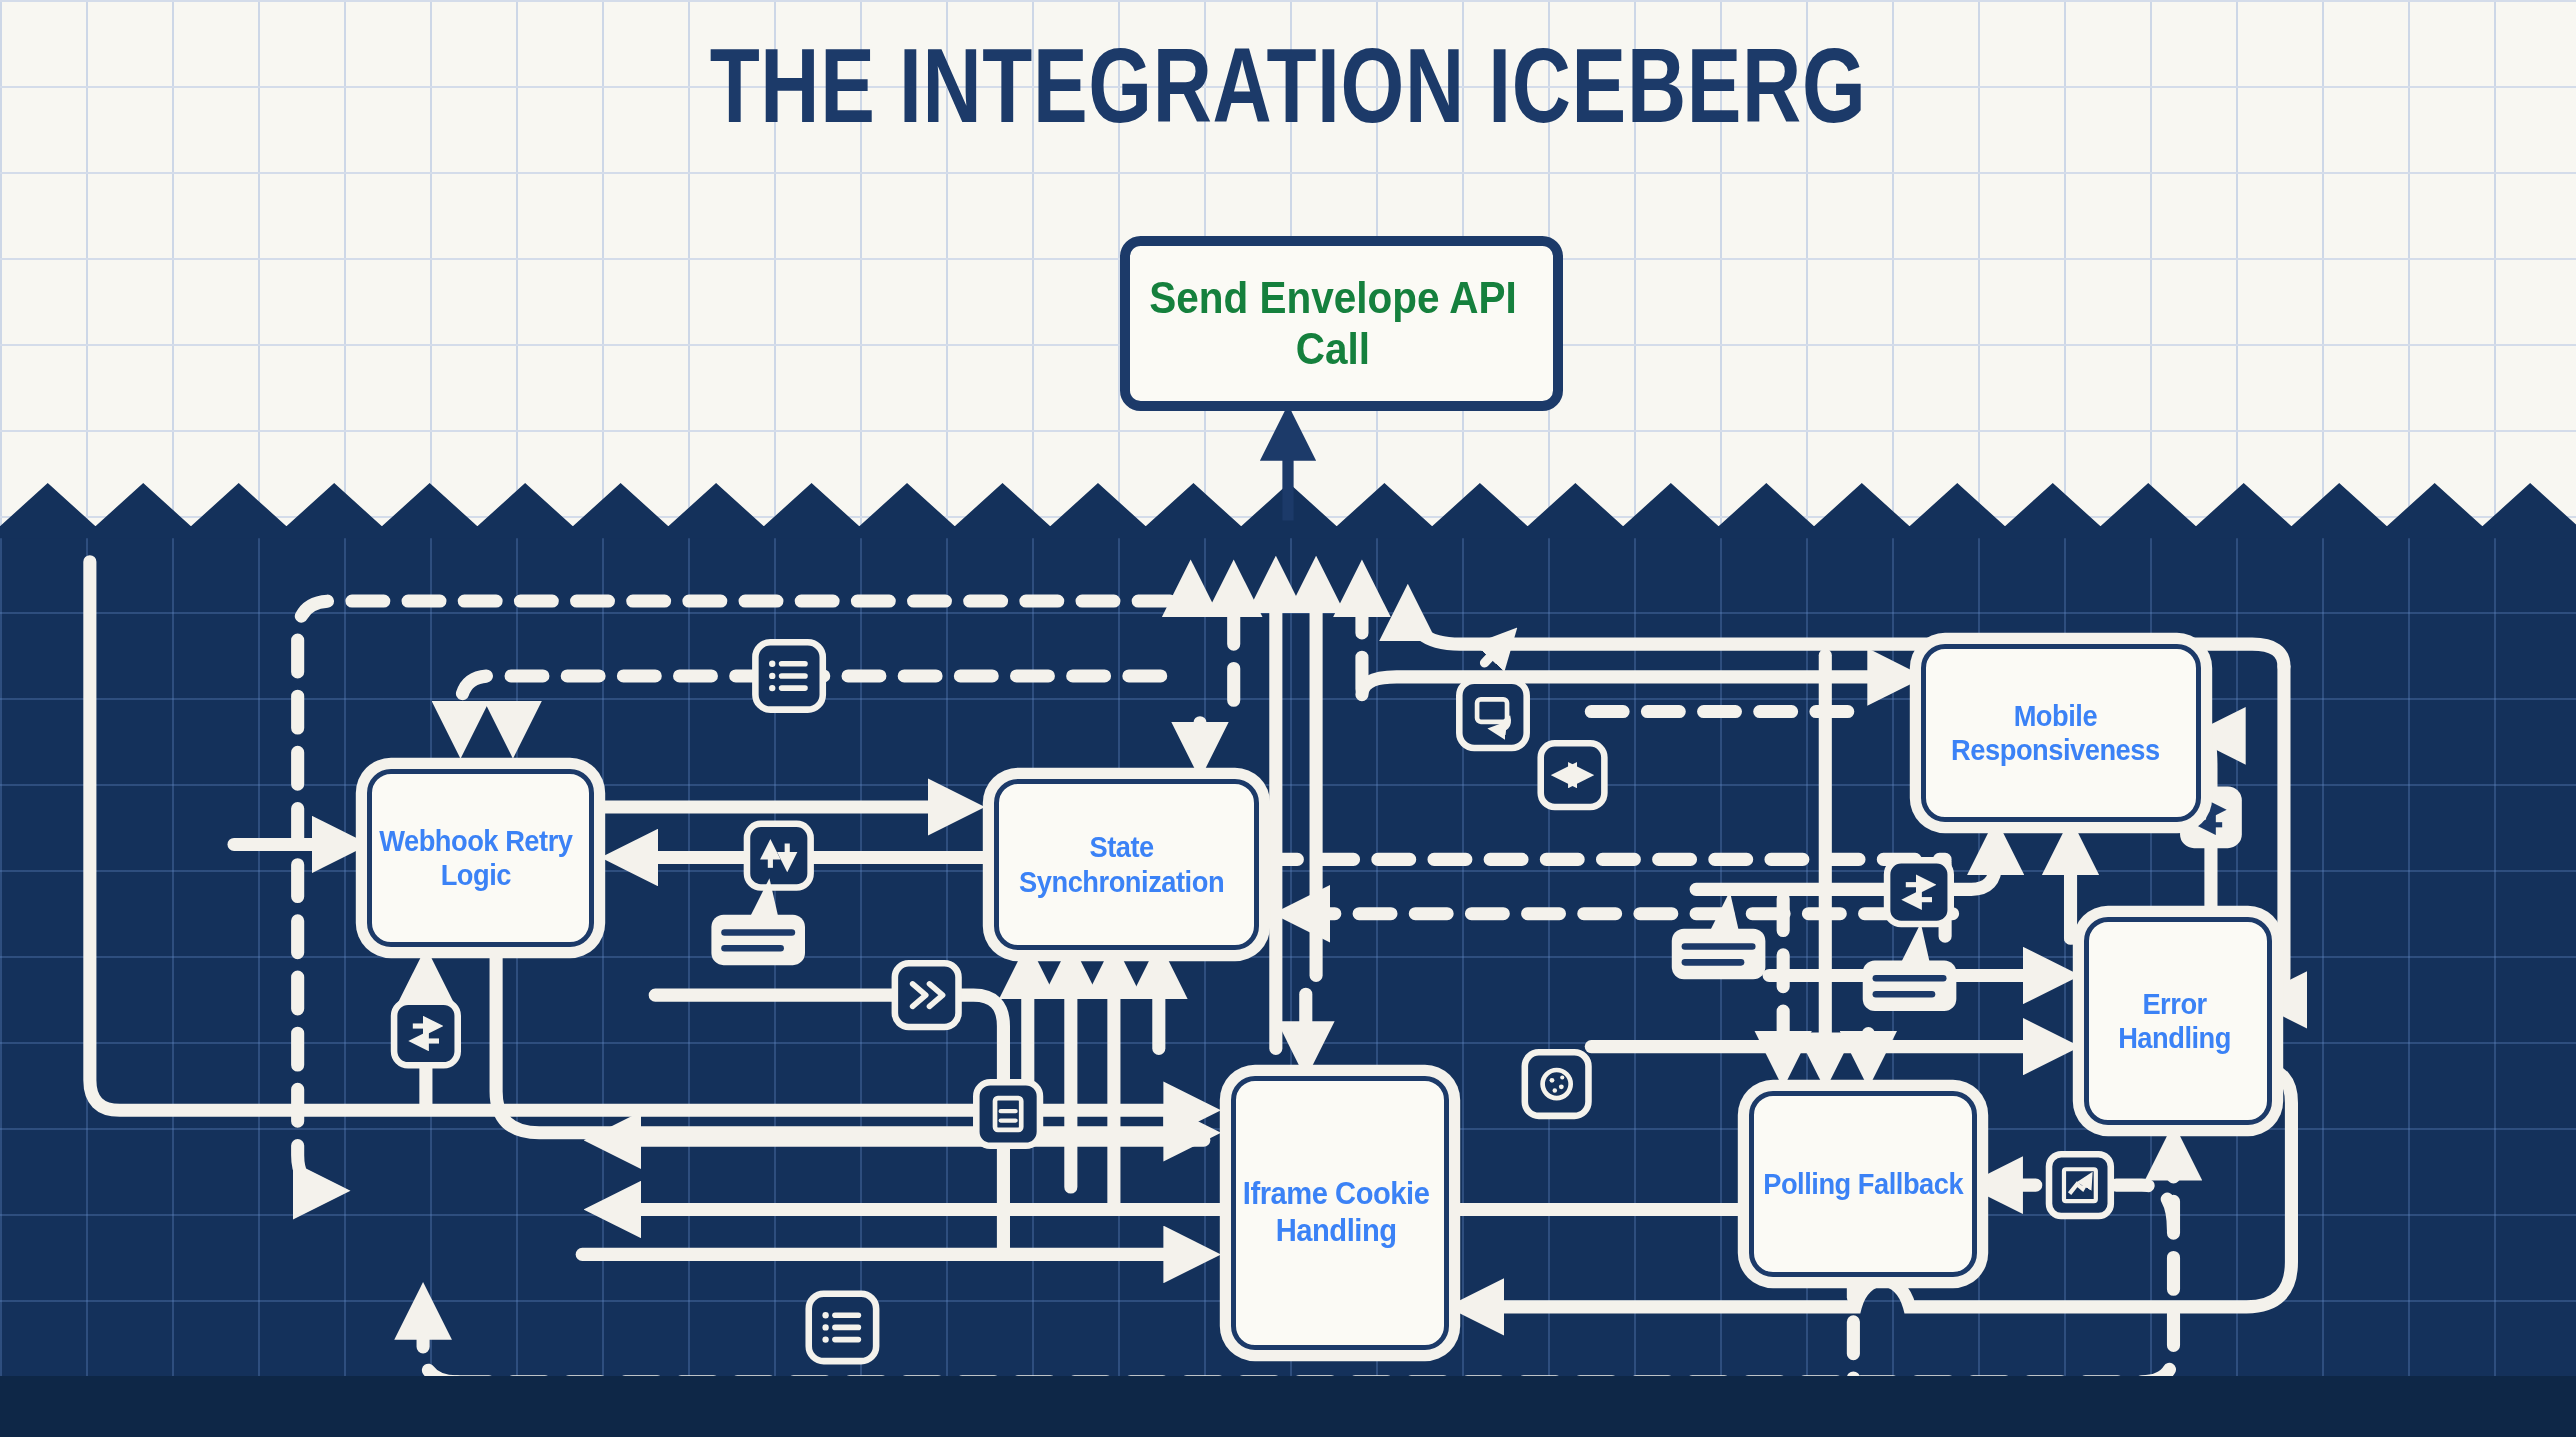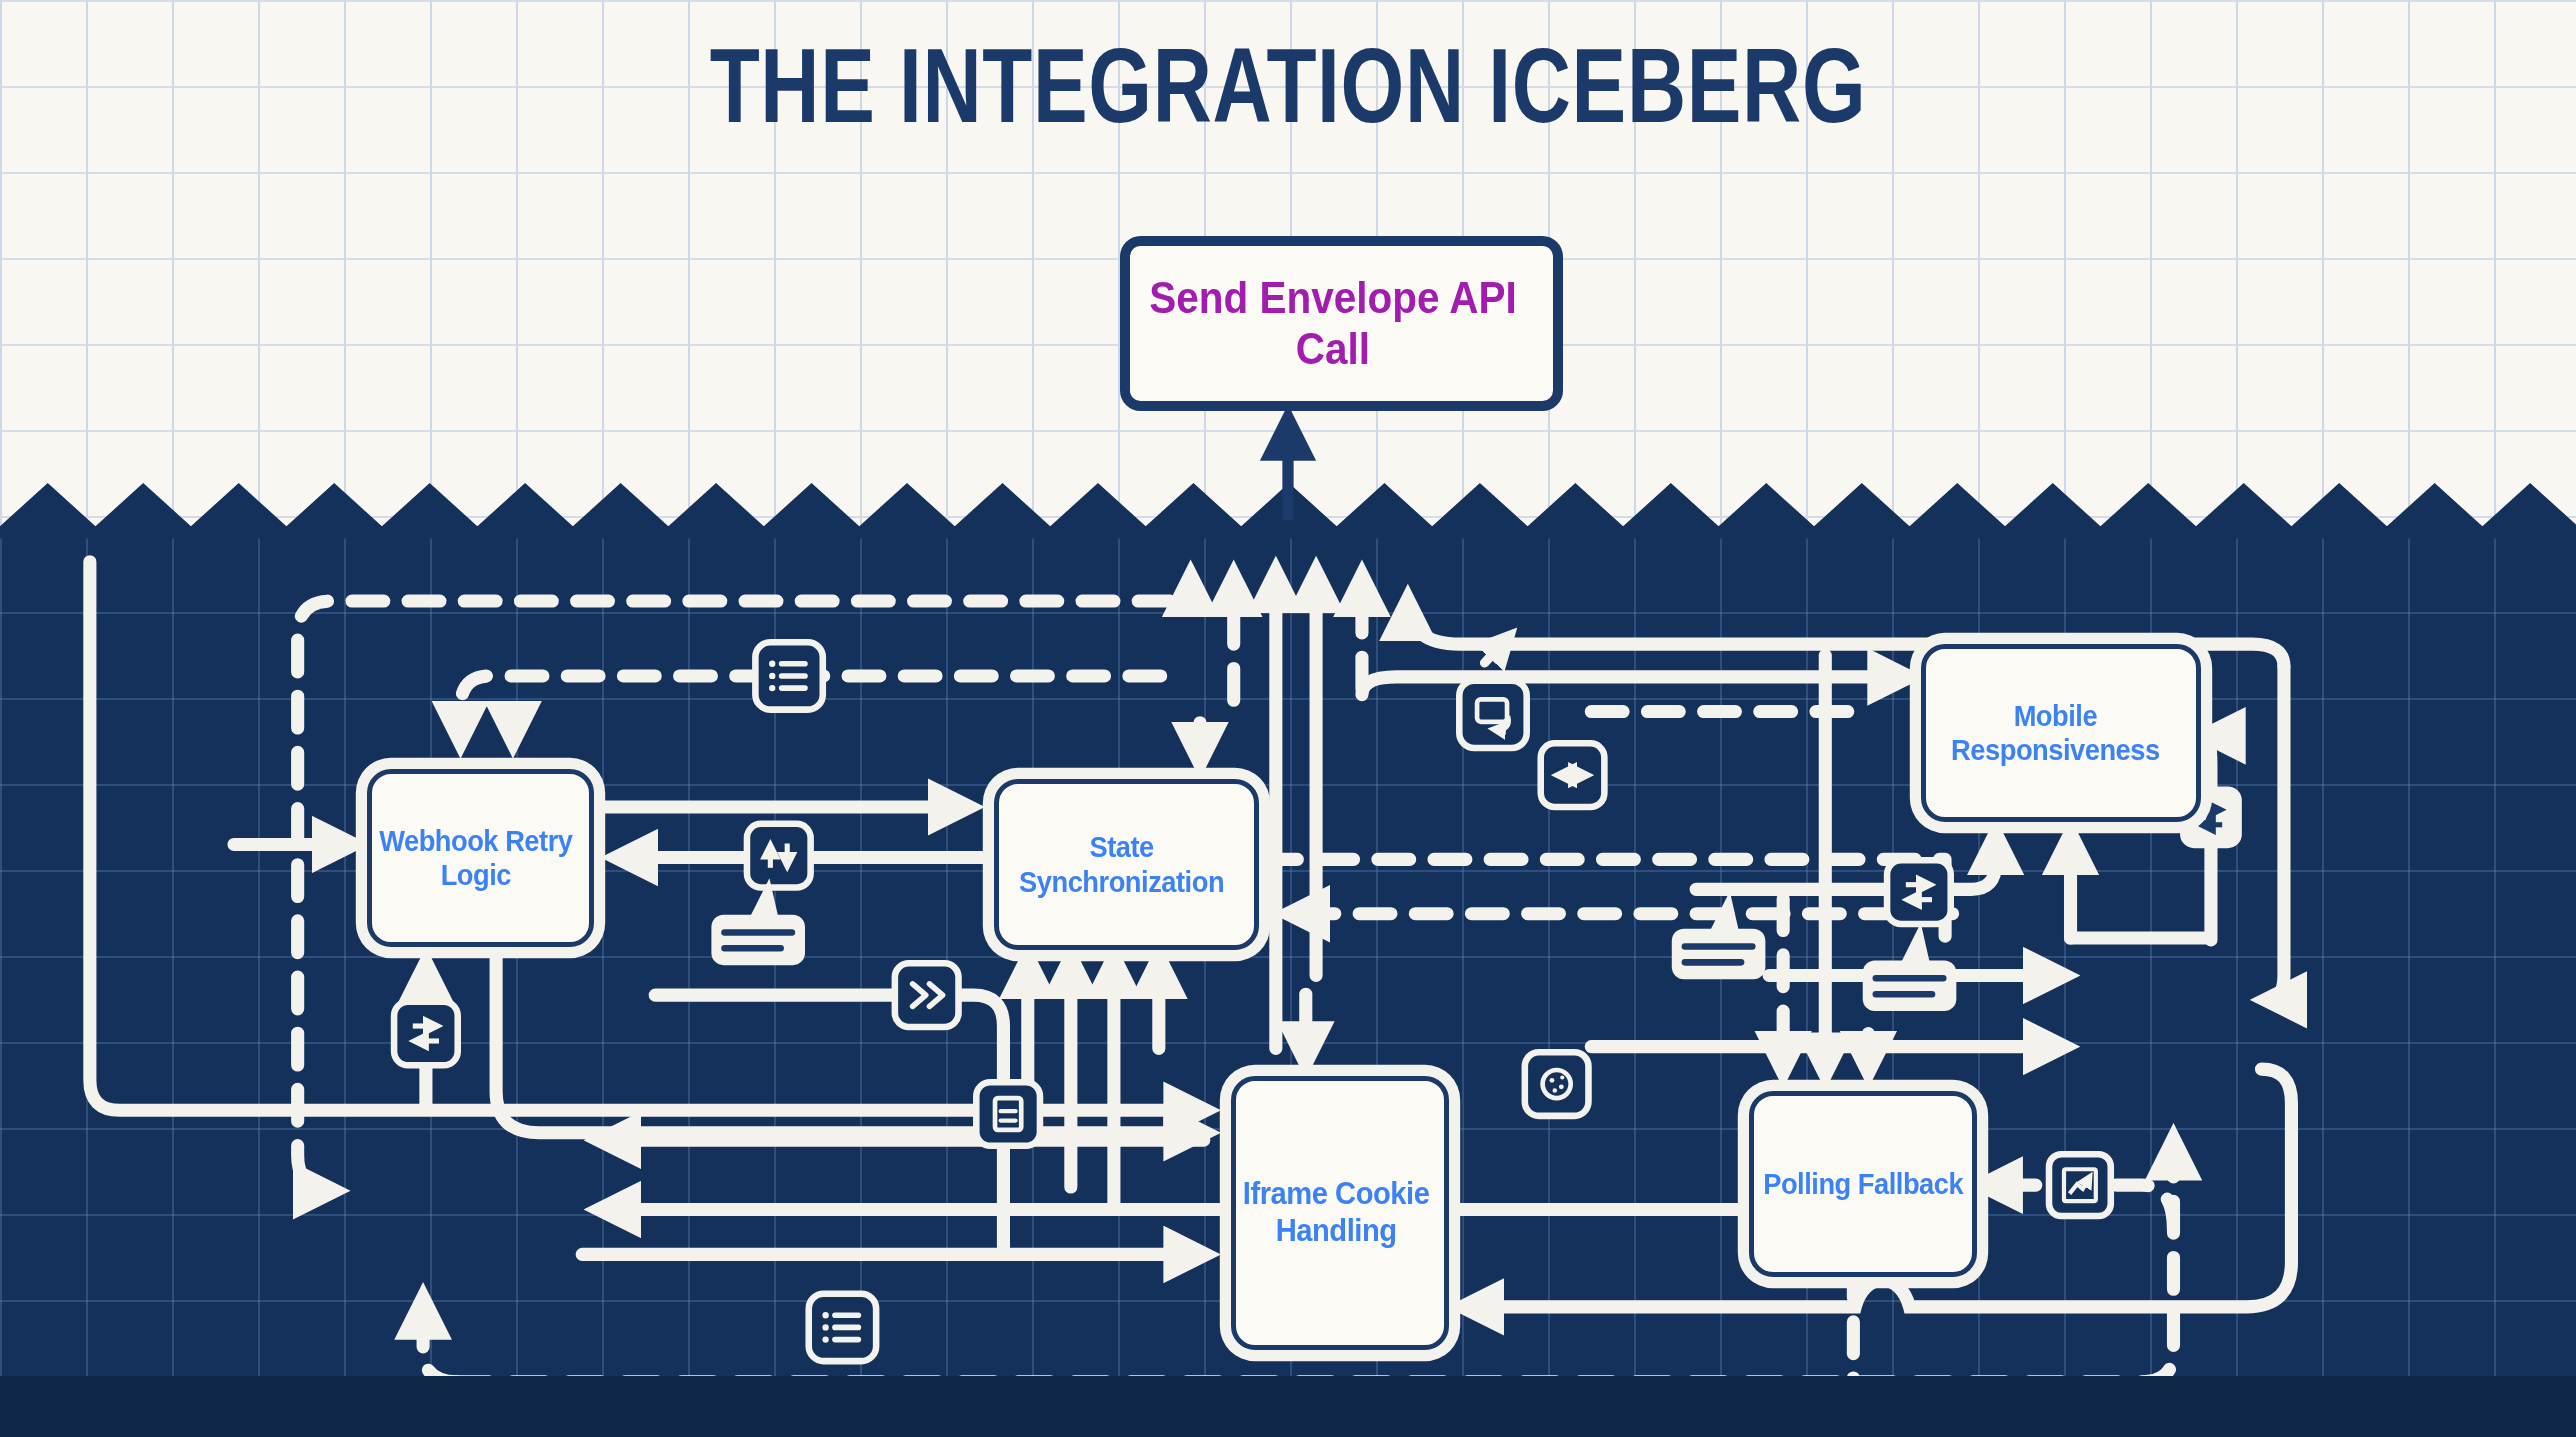--- a/index.html
+++ b/index.html
@@ -19,21 +19,21 @@
          font-size:105px;font-weight:800;color:#1c3a69;letter-spacing:0.9px;
          transform:scaleX(.78);transform-origin:center;white-space:nowrap;}
   svg.net{position:absolute;left:0;top:0;}
   .node{position:absolute;background:#fbfaf5;border:5.6px solid #1c3a69;border-radius:24px;
         box-shadow:0 0 0 11.2px #f4f2ec;display:flex;align-items:center;justify-content:center;
         text-align:center;color:#3b82f6;font-weight:700;font-size:29px;line-height:1.18;
         letter-spacing:-0.5px;}
   .node span{display:block;transform:scaleX(.94);width:108%;margin-left:-4%;}
   .api{position:absolute;left:1120px;top:236px;width:423px;height:155px;background:#fbfaf5;
        border:10.3px solid #1c3a69;border-radius:20.6px;display:flex;align-items:center;
-       justify-content:center;text-align:center;color:#a21caf;font-weight:800;font-size:44px;
+       justify-content:center;text-align:center;color:#15803d;font-weight:800;font-size:44px;
        line-height:1.15;}
   .api span{display:block;transform:scaleX(.92);width:108%;margin-left:-4%;}
   .n-webhook{left:367px;top:769px;width:217px;height:168px;justify-content:center;}
   .n-state{left:994px;top:779px;width:255px;height:161px;}
   .n-mobile{left:1921px;top:644px;width:270px;height:168px;}
   .n-token{left:339px;top:1112px;width:232px;height:165px;}
   .n-iframe{left:1231px;top:1076px;width:208px;height:264px;font-size:31px;}
   .n-polling{left:1749px;top:1091px;width:210px;height:176px;padding-left:8px;}
   .n-error{left:2084px;top:917px;width:178px;height:198px;}
 </style>
@@ -260,14 +260,17 @@
   </div>
   <div class="node n-mobile">
     <span>Mobile Responsiveness</span>
   </div>
   <div class="node n-iframe">
     <span>Iframe Cookie Handling</span>
   </div>
   <div class="node n-polling">
     <span>Polling Fallback</span>
   </div>
+  <div class="node n-error">
+    <span>Error Handling</span>
+  </div>
 </div>
 
 
 </body></html>

